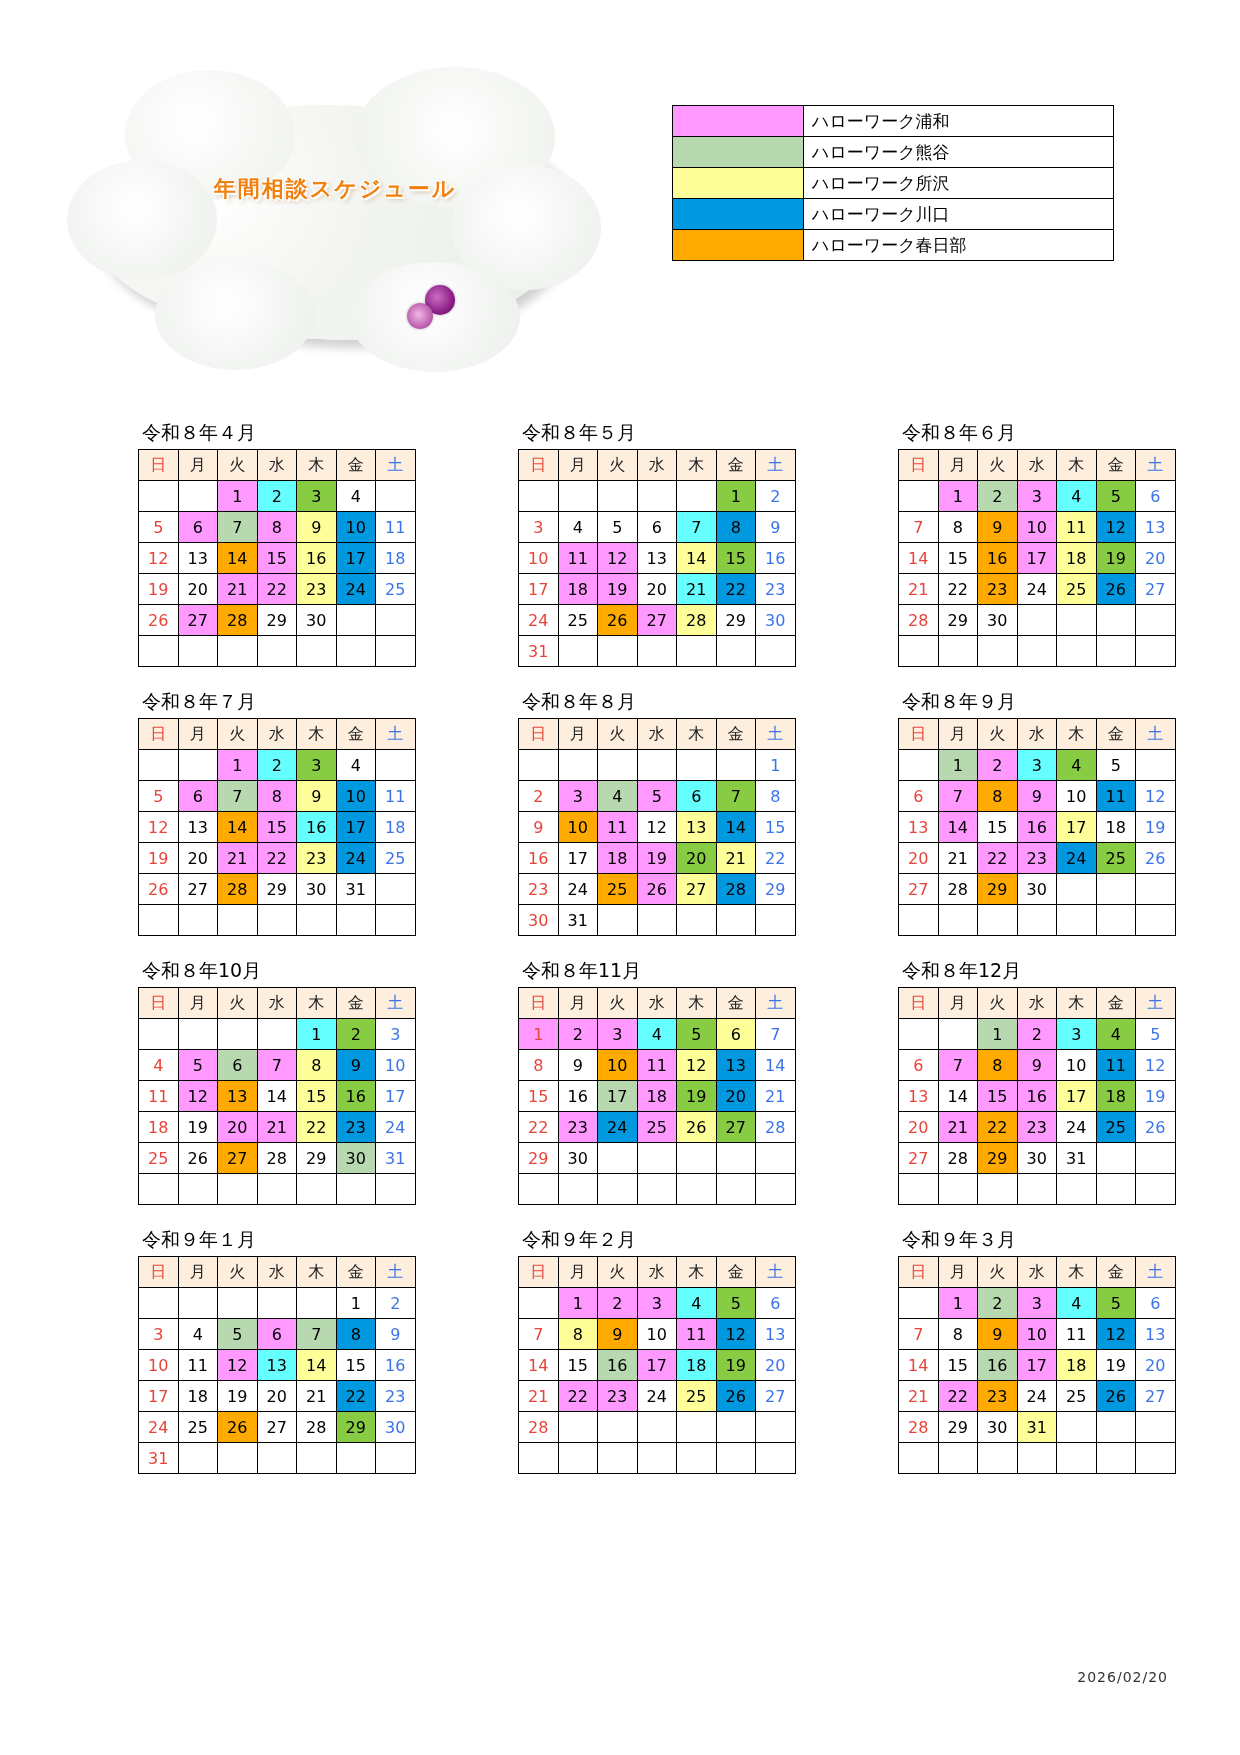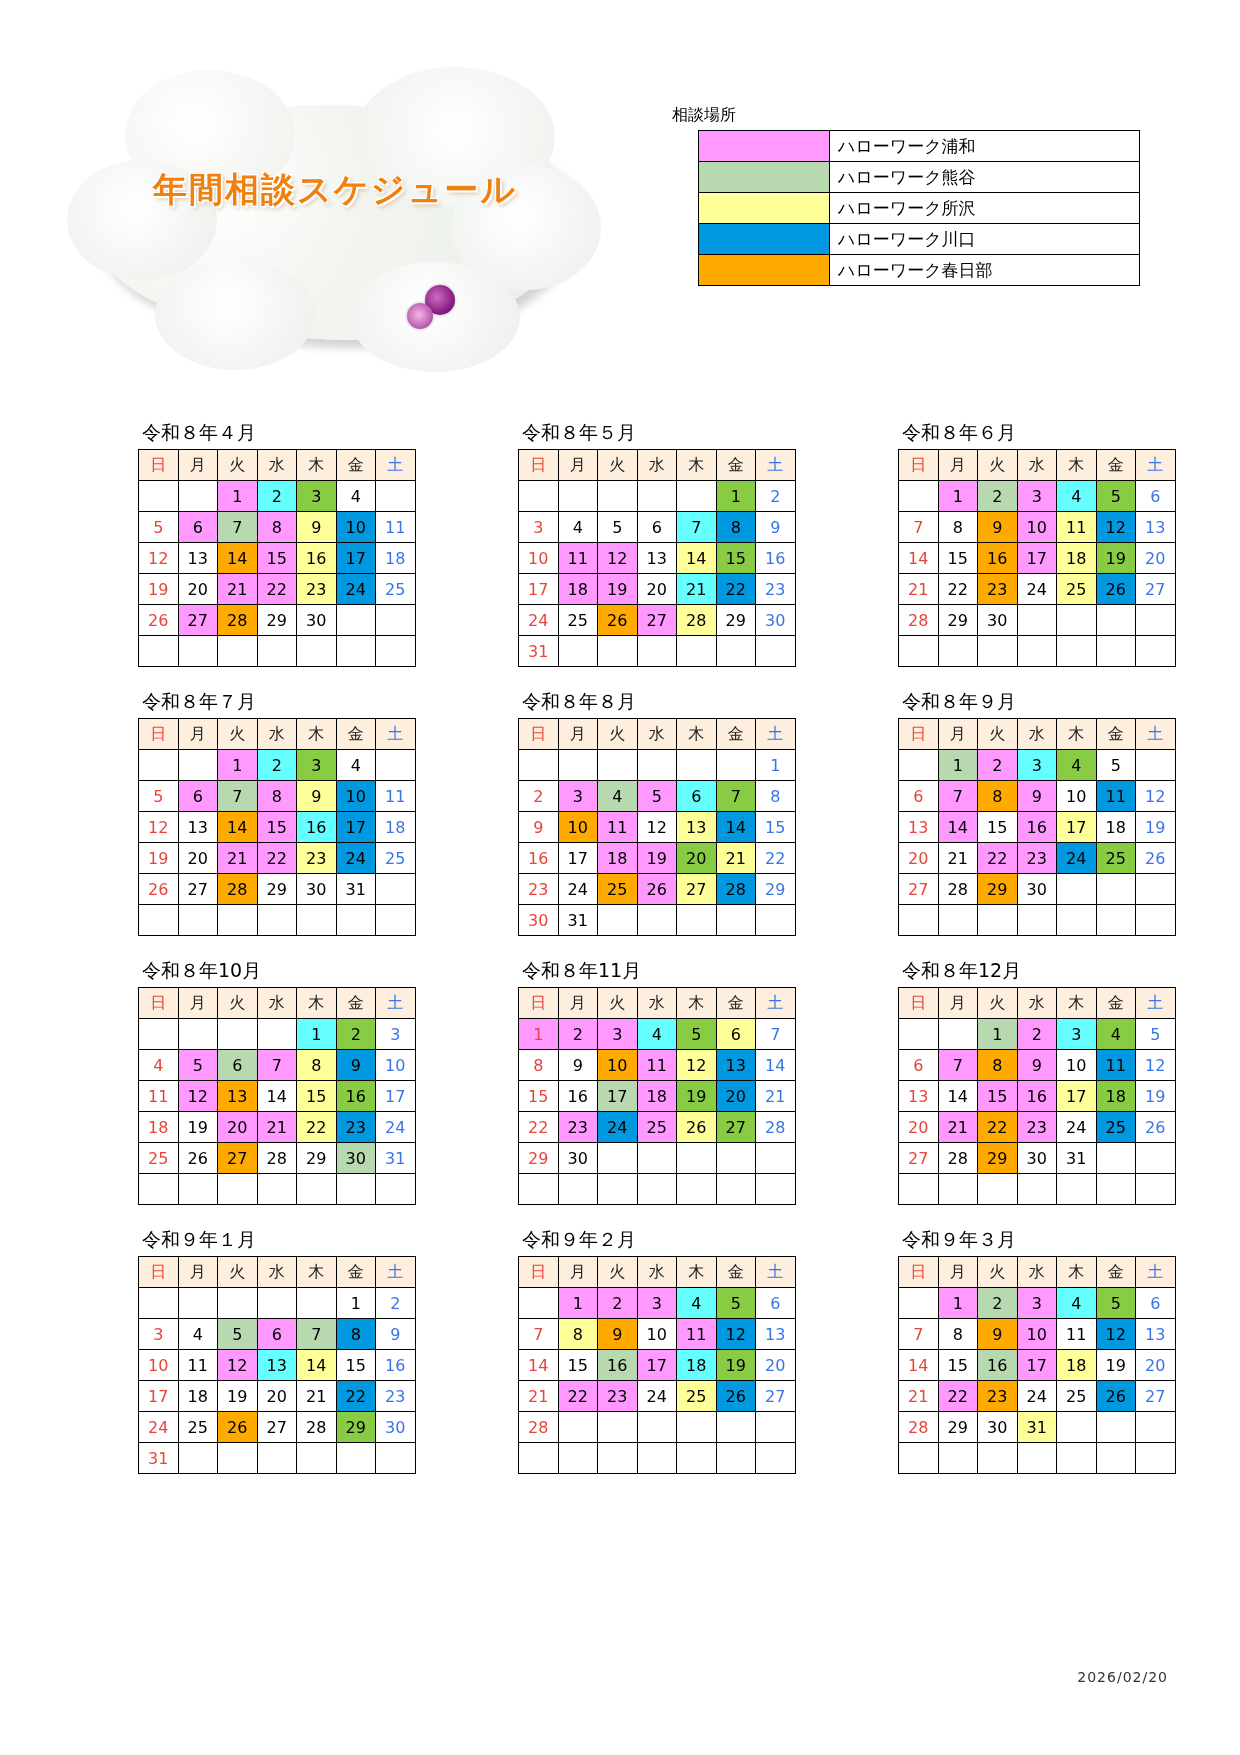--- a/index.html
+++ b/index.html
@@ -69,21 +69,21 @@
     width: 480px;
     text-align: center;
     z-index: 5;
     font-family: "DejaVu Sans", sans-serif;
     font-weight: bold;
     color: #f08010;
     text-shadow: 2px 2px 0 #fff, -1px -1px 0 #fff, 1px -1px 0 #fff, -1px 1px 0 #fff, 3px 3px 4px rgba(150,90,20,0.35);
     letter-spacing: 2px;
   }
   .title-line1 { font-size: 31px; line-height: 48px; }
-  .title-line2 { font-size: 34px; line-height: 52px; }
+  .title-line2 { font-size: 22px; line-height: 52px; }
 
   .flower {
     position: absolute;
     z-index: 6;
     border-radius: 50%;
   }
   .flower-1 {
     left: 330px; top: 180px;
     width: 30px; height: 30px;
     background: radial-gradient(circle at 40% 40%, #c86fc0 0%, #8f1f8a 60%, #5e0f5c 100%);
@@ -102,21 +102,20 @@
     left: 672px;
     top: 105px;
   }
   .legend-title {
     font-size: 16px;
     margin-bottom: 4px;
     font-family: "DejaVu Sans", sans-serif;
   }
   table.legend {
     border-collapse: collapse;
-    margin-left: 26px;
   }
   table.legend td {
     border: 1px solid #000;
     height: 28px;
     font-size: 17px;
     font-family: "DejaVu Sans", sans-serif;
   }
   td.legend-swatch { width: 128px; }
   td.legend-label { width: 300px; padding-left: 8px; }
 
@@ -192,21 +191,20 @@
   <div class="cloud-bump bump-b1"></div>
   <div class="cloud-bump bump-b2"></div>
   <div class="title-text">
     <div class="title-line2">年間相談スケジュール</div>
   </div>
   <div class="flower flower-1"></div>
   <div class="flower flower-2"></div>
 </div>
 
 <div id="legend-wrap">
-  <div class="legend-title">相談場所</div>
   <table class="legend">
     <tbody id="legend-body">
         <tr>
           <td class="legend-swatch" style="background: rgb(255, 153, 255);"></td>
           <td class="legend-label">ハローワーク浦和</td>
         </tr>
         <tr>
           <td class="legend-swatch" style="background: rgb(184, 216, 176);"></td>
           <td class="legend-label">ハローワーク熊谷</td>
         </tr>

